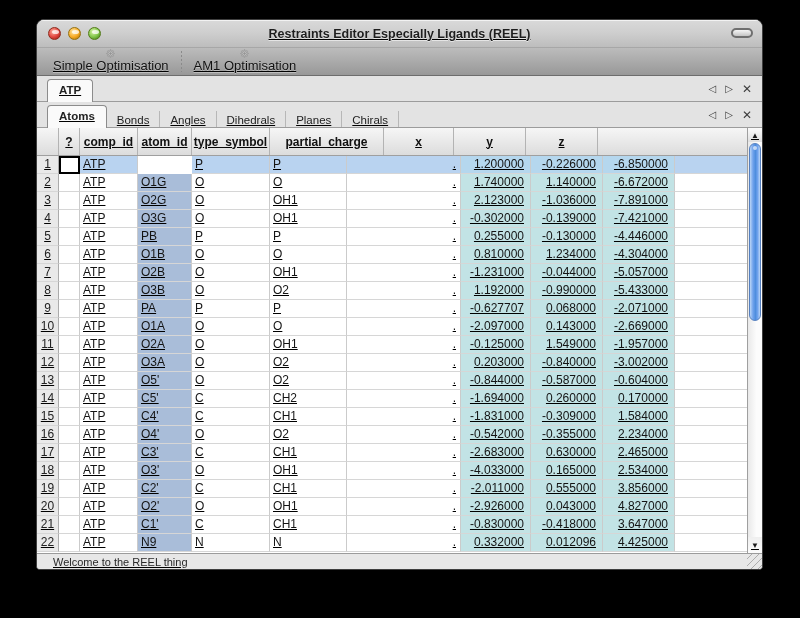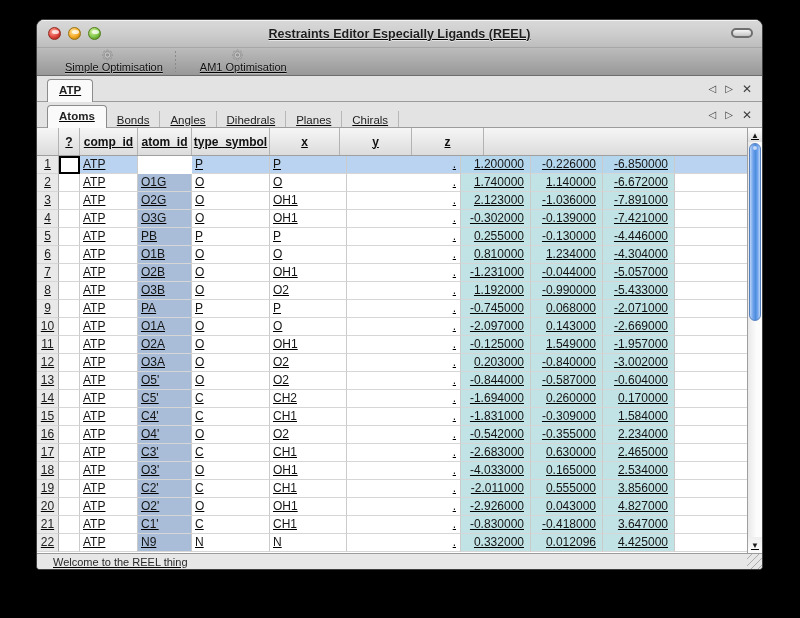--- a/index.html
+++ b/index.html
@@ -21,21 +21,21 @@
   .light-red{background:radial-gradient(circle at 38% 32%,#ffb0a0,var(--traffic-red) 55%,#8f1d10);border:1px solid #8d2a1d;}
   .light-yellow{background:radial-gradient(circle at 38% 32%,#ffe9a8,var(--traffic-yellow) 55%,#9a6a0b);border:1px solid #95700f;}
   .light-green{background:radial-gradient(circle at 38% 32%,#dcf6a9,var(--traffic-green) 55%,#3d7110);border:1px solid #527a17;}
   .pill{position:absolute;right:9px;top:8px;width:22px;height:10px;border-radius:6px;
     background:linear-gradient(180deg,#f6f6f6,#c4c4c4);border:2px solid #6f6f6f;}
   
   .toolbar{height:28px;flex:0 0 28px;background:linear-gradient(180deg,#bcbcbc,#989898);
     border-bottom:1px solid #6d6d6d;display:flex;align-items:stretch;padding-left:6px;}
   .tool-btn{display:flex;flex-direction:column;align-items:center;justify-content:flex-start;
     padding:1px 10px 2px 10px;cursor:default;}
-  .tool-btn .glabel{font-size:11px;color:#111;text-shadow:0 1px 0 rgba(255,255,255,.35);margin-top:0px;margin-left:12px;}
+  .tool-btn .glabel{font-size:13px;color:#111;text-shadow:0 1px 0 rgba(255,255,255,.35);margin-top:0px;}
   .gear{width:13px;height:13px;}
   .tool-sep{width:1px;margin:3px 2px;background:repeating-linear-gradient(180deg,#8a8a8a 0 2px,transparent 2px 4px);}
   
   .tabbar{height:26px;flex:0 0 26px;background:#e3e3e3;border-bottom:1px solid #9c9c9c;
     position:relative;display:flex;align-items:flex-end;padding-left:10px;}
   .tabs{display:flex;align-items:flex-end;height:100%;}
   .tab{font-size:11.5px;color:#222;padding:3px 10px 0 10px;border-right:1px solid #b7b7b7;line-height:13px;}
   .tab.selected{background:#fafafa;border:1px solid #8c8c8c;border-bottom:none;border-radius:4px 4px 0 0;
     font-weight:700;padding:4px 11px 5px 11px;margin-bottom:-1px;position:relative;z-index:2;}
   .tab-ctrls{position:absolute;right:10px;top:0;height:100%;display:flex;align-items:center;gap:9px;
@@ -164,20 +164,21 @@
   </div>
 
   <div class="main">
     <div class="table-col">
       <div class="thead">
         <div class="th c-num"></div>
         <div class="th c-q">?</div>
         <div class="th c-comp">comp_id</div>
         <div class="th c-atom">atom_id</div>
         <div class="th c-sym">type_symbol</div>
+        <div class="th c-pc">partial_charge</div>
         <div class="th c-x">x</div>
         <div class="th c-y">y</div>
         <div class="th c-z">z</div>
         <div class="th c-fill"></div>
       </div>
       <div class="rows">
           <div class="trow selected">
     <div class="td c-num">1</div>
     <div class="td c-q focus-cell"></div>
     <div class="td c-comp">ATP</div>
@@ -282,21 +283,21 @@
     <div class="td c-fill"></div>
   </div>
           <div class="trow">
     <div class="td c-num">9</div>
     <div class="td c-q"></div>
     <div class="td c-comp">ATP</div>
     <div class="td c-atom">PA</div>
     <div class="td c-sym">P</div>
     <div class="td c-en">P</div>
     <div class="td c-pc">.</div>
-    <div class="td c-x">-0.745000</div>
+    <div class="td c-x">-0.627707</div>
     <div class="td c-y">0.068000</div>
     <div class="td c-z">-2.071000</div>
     <div class="td c-fill"></div>
   </div>
           <div class="trow">
     <div class="td c-num">10</div>
     <div class="td c-q"></div>
     <div class="td c-comp">ATP</div>
     <div class="td c-atom">O1A</div>
     <div class="td c-sym">O</div>

